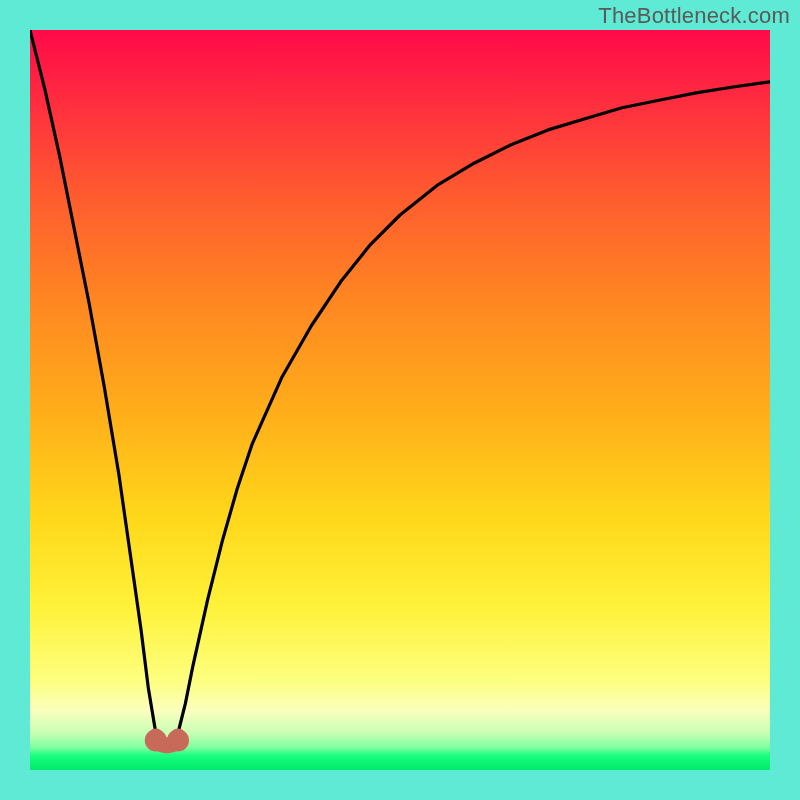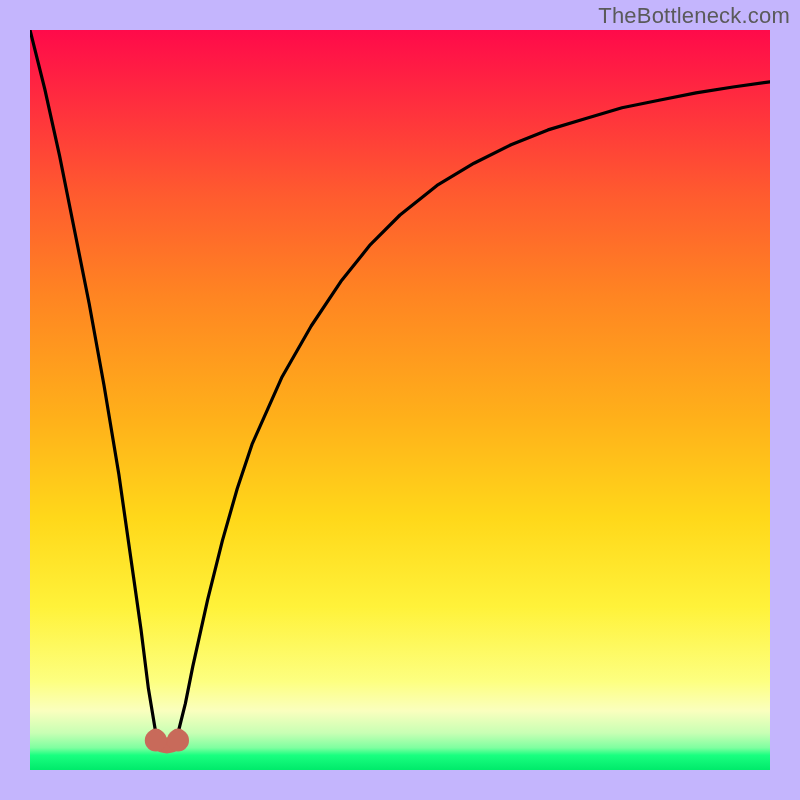--- a/index.html
+++ b/index.html
@@ -8,21 +8,21 @@
     width: 800px;
     height: 800px;
     overflow: hidden;
     background: #000;
     font-family: Arial, Helvetica, sans-serif;
   }
   .frame {
     position: absolute;
     left: 0; top: 0;
     width: 800px; height: 800px;
-    background: #c4b5fd;
+    background: #5eead4;
   }
   .plot-area {
     position: absolute;
     left: 30px;
     top: 30px;
     width: 740px;
     height: 740px;
     overflow: hidden;
   }
   .gradient {

